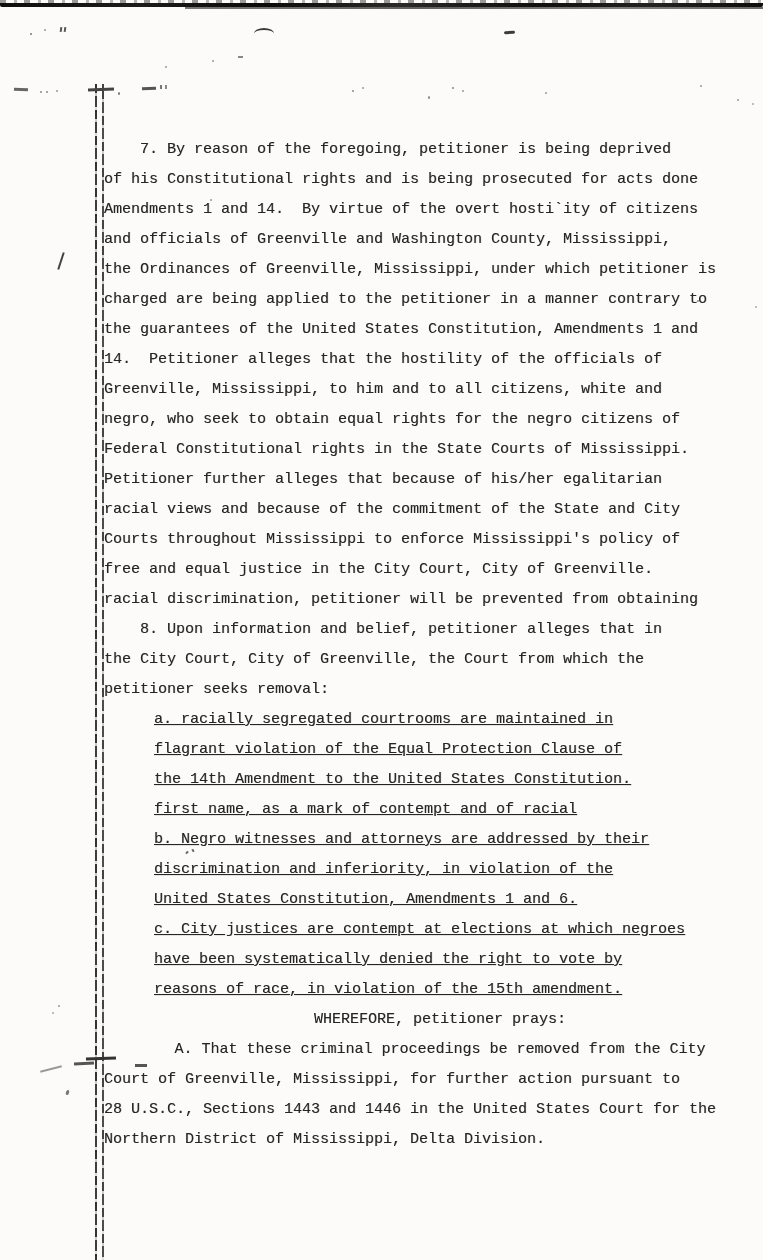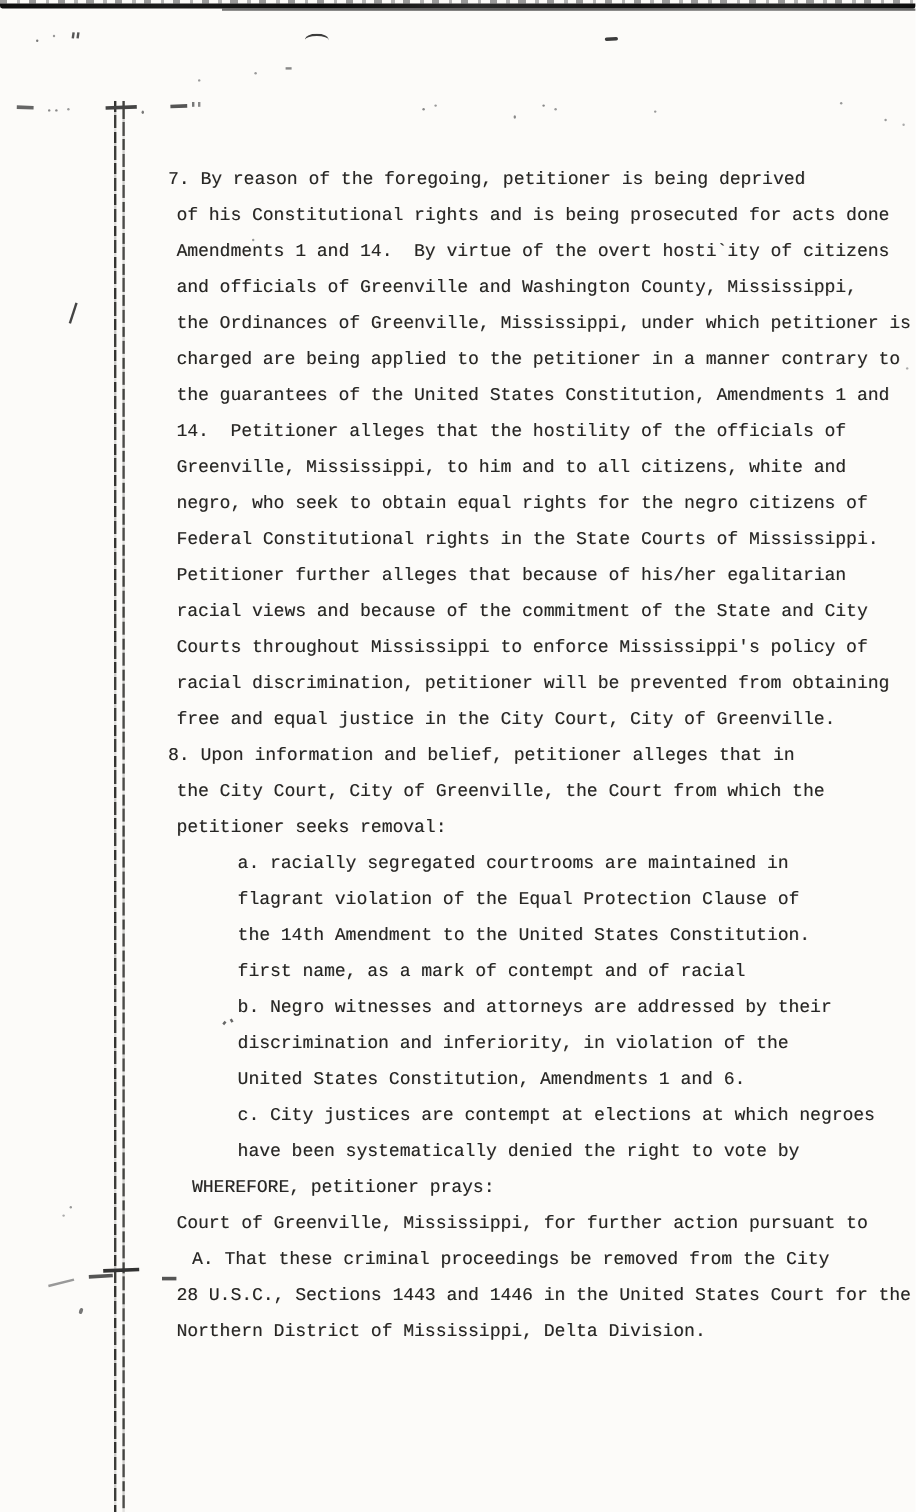--- a/index.html
+++ b/index.html
@@ -45,24 +45,24 @@
 
   
   .doc-text {
     position: absolute; left: 104px; top: 135px; width: 652px;
     font-size: 15px; line-height: 30px;
     color: #262523;
     text-shadow: 0.4px 0.3px 0.3px rgba(38,37,35,.38);
     letter-spacing: 0;
   }
   .line { white-space: pre; height: 30px; }
-  .i0 { padding-left: 0; margin-left: 43px; }
+  .i0 { padding-left: 0; }
   .i1 { padding-left: 36px; }   
-  .i2 { padding-left: 94px; }   
-  .i3 { padding-left: 56px; }   
+  .i2 { padding-left: 50px; text-decoration: underline; }   
+  .i3 { padding-left: 20px; text-align: center; }   
 
   
   .mark { position: absolute; background: #555; }
   .dot   { border-radius: 50%; }
   .arc   { background: transparent; border-top: 2.5px solid #3c3c3c; border-radius: 50%; }
 </style>
 </head>
 <body>
 
 <div class="page">
@@ -82,37 +82,38 @@
       <div class="line i0">the Ordinances of Greenville, Mississippi, under which petitioner is</div>
       <div class="line i0">charged are being applied to the petitioner in a manner contrary to</div>
       <div class="line i0">the guarantees of the United States Constitution, Amendments 1 and</div>
       <div class="line i0">14.  Petitioner alleges that the hostility of the officials of</div>
       <div class="line i0">Greenville, Mississippi, to him and to all citizens, white and</div>
       <div class="line i0">negro, who seek to obtain equal rights for the negro citizens of</div>
       <div class="line i0">Federal Constitutional rights in the State Courts of Mississippi.</div>
       <div class="line i0">Petitioner further alleges that because of his/her egalitarian</div>
       <div class="line i0">racial views and because of the commitment of the State and City</div>
       <div class="line i0">Courts throughout Mississippi to enforce Mississippi's policy of</div>
+      <div class="line i0">free and equal justice in the City Court, City of Greenville.</div>
       <div class="line i0">racial discrimination, petitioner will be prevented from obtaining</div>
-      <div class="line i0">free and equal justice in the City Court, City of Greenville.</div>
       <div class="line i1">8. Upon information and belief, petitioner alleges that in</div>
       <div class="line i0">the City Court, City of Greenville, the Court from which the</div>
       <div class="line i0">petitioner seeks removal:</div>
       <div class="line i2">a. racially segregated courtrooms are maintained in</div>
       <div class="line i2">flagrant violation of the Equal Protection Clause of</div>
       <div class="line i2">the 14th Amendment to the United States Constitution.</div>
       <div class="line i2">first name, as a mark of contempt and of racial</div>
       <div class="line i2">b. Negro witnesses and attorneys are addressed by their</div>
       <div class="line i2">discrimination and inferiority, in violation of the</div>
       <div class="line i2">United States Constitution, Amendments 1 and 6.</div>
       <div class="line i2">c. City justices are contempt at elections at which negroes</div>
       <div class="line i2">have been systematically denied the right to vote by</div>
+      <div class="line i2">reasons of race, in violation of the 15th amendment.</div>
       <div class="line i3">WHEREFORE, petitioner prays:</div>
+      <div class="line i3">A. That these criminal proceedings be removed from the City</div>
       <div class="line i0">Court of Greenville, Mississippi, for further action pursuant to</div>
-      <div class="line i3">A. That these criminal proceedings be removed from the City</div>
       <div class="line i0">28 U.S.C., Sections 1443 and 1446 in the United States Court for the</div>
       <div class="line i0">Northern District of Mississippi, Delta Division.</div>
     </div>
 
   <div class="mark dot" style="left:30px;top:33px;width:2px;height:2px;background:#777;"></div>
   <div class="mark dot" style="left:44px;top:29px;width:2px;height:2px;background:#999;"></div>
   <div class="mark" style="left:60px;top:27px;width:2px;height:5px;background:#555;transform:rotate(8deg);"></div>
   <div class="mark" style="left:64px;top:27px;width:2px;height:5px;background:#555;transform:rotate(8deg);"></div>
   <div class="mark arc" style="left:254px;top:28px;width:20px;height:9px;"></div>
   <div class="mark" style="left:504px;top:31px;width:11px;height:3px;background:#3c3c3c;border-radius:2px;transform:rotate(-3deg);"></div>

